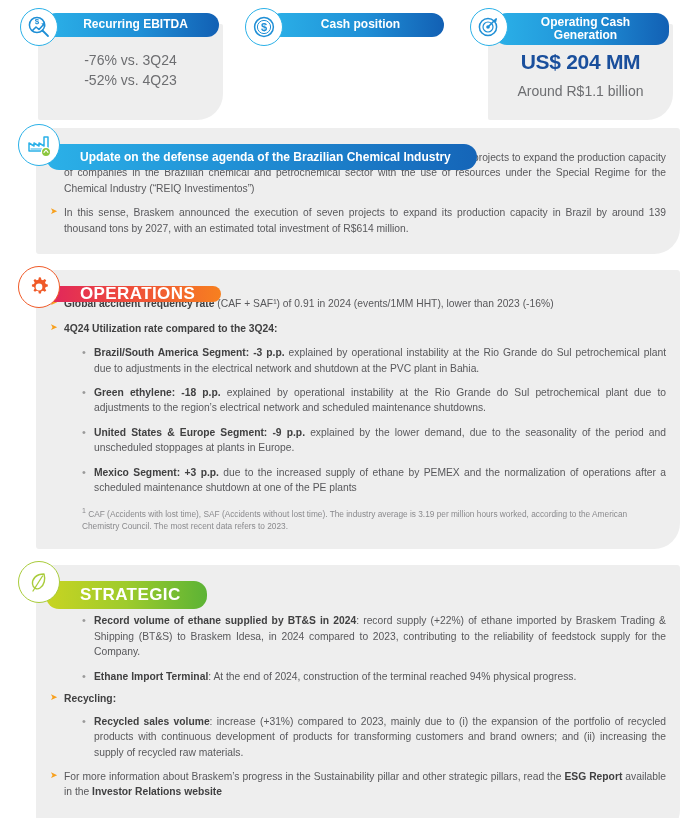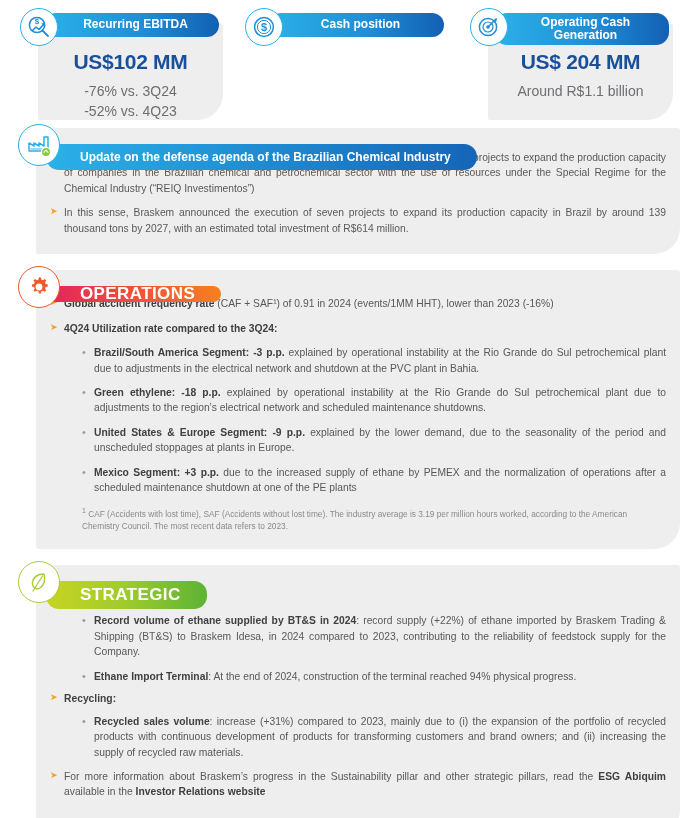--- a/index.html
+++ b/index.html
@@ -200,21 +200,20 @@
   .ops-panel { padding-bottom: 16px; }
   .strat-panel { padding-bottom: 34px; }
 </style>
 </head>
 <body>
 
 <div class="kpi-row">
 
   <div class="kpi-card">
     <div class="kpi-body">
-      <div class="kpi-value">US$102 MM</div>
       <div class="kpi-sub">
         <div>-76% vs. 3Q24</div>
         <div>-52% vs. 4Q23</div>
       </div>
     </div>
     <div class="kpi-header">Recurring EBITDA</div>
     <div class="kpi-icon">
       <svg width="26" height="26" viewBox="0 0 26 26">
         <circle cx="11" cy="11" r="7.6" fill="none" stroke="#1f8fd6" stroke-width="1.5"></circle>
         <text x="11" y="10" font-size="8" fill="#1f8fd6" text-anchor="middle" font-family="'Liberation Sans',sans-serif" font-weight="bold">$</text>
@@ -344,21 +343,21 @@
       <span class="txt"><b>Recycling:</b></span>
     </div>
 
     <div class="b2">
       <span class="dot">•</span>
       <span class="txt"><b>Recycled sales volume</b><span>: increase (+31%) compared to 2023, mainly due to (i) the expansion of the portfolio of recycled products with continuous development of products for transforming customers and brand owners; and (ii) increasing the supply of recycled raw materials.</span></span>
     </div>
 
     <div class="b1">
       <span class="arrow grn">➤</span>
-      <span class="txt"><span>For more information about Braskem’s progress in the Sustainability pillar and other strategic pillars, read the </span><b>ESG Abiquim</b><span> available in the </span><b>Investor Relations website</b></span>
+      <span class="txt"><span>For more information about Braskem’s progress in the Sustainability pillar and other strategic pillars, read the </span><b>ESG Report</b><span> available in the </span><b>Investor Relations website</b></span>
     </div>
   </div>
   <div class="section-bar bar-strategic">STRATEGIC</div>
   <div class="section-icon icon-grn">
     <svg width="26" height="26" viewBox="0 0 26 26">
       <path d="M18 5 C10 5 6 10 6.5 15 C7 19.5 11 21 14 19 C18.5 16 19.5 10 18 5 Z" fill="none" stroke="#a9cc3b" stroke-width="1.4" stroke-linejoin="round"></path>
       <line x1="16.5" y1="7" x2="7" y2="22" stroke="#a9cc3b" stroke-width="1.3" stroke-linecap="round"></line>
     </svg>
   </div>
 </div>

